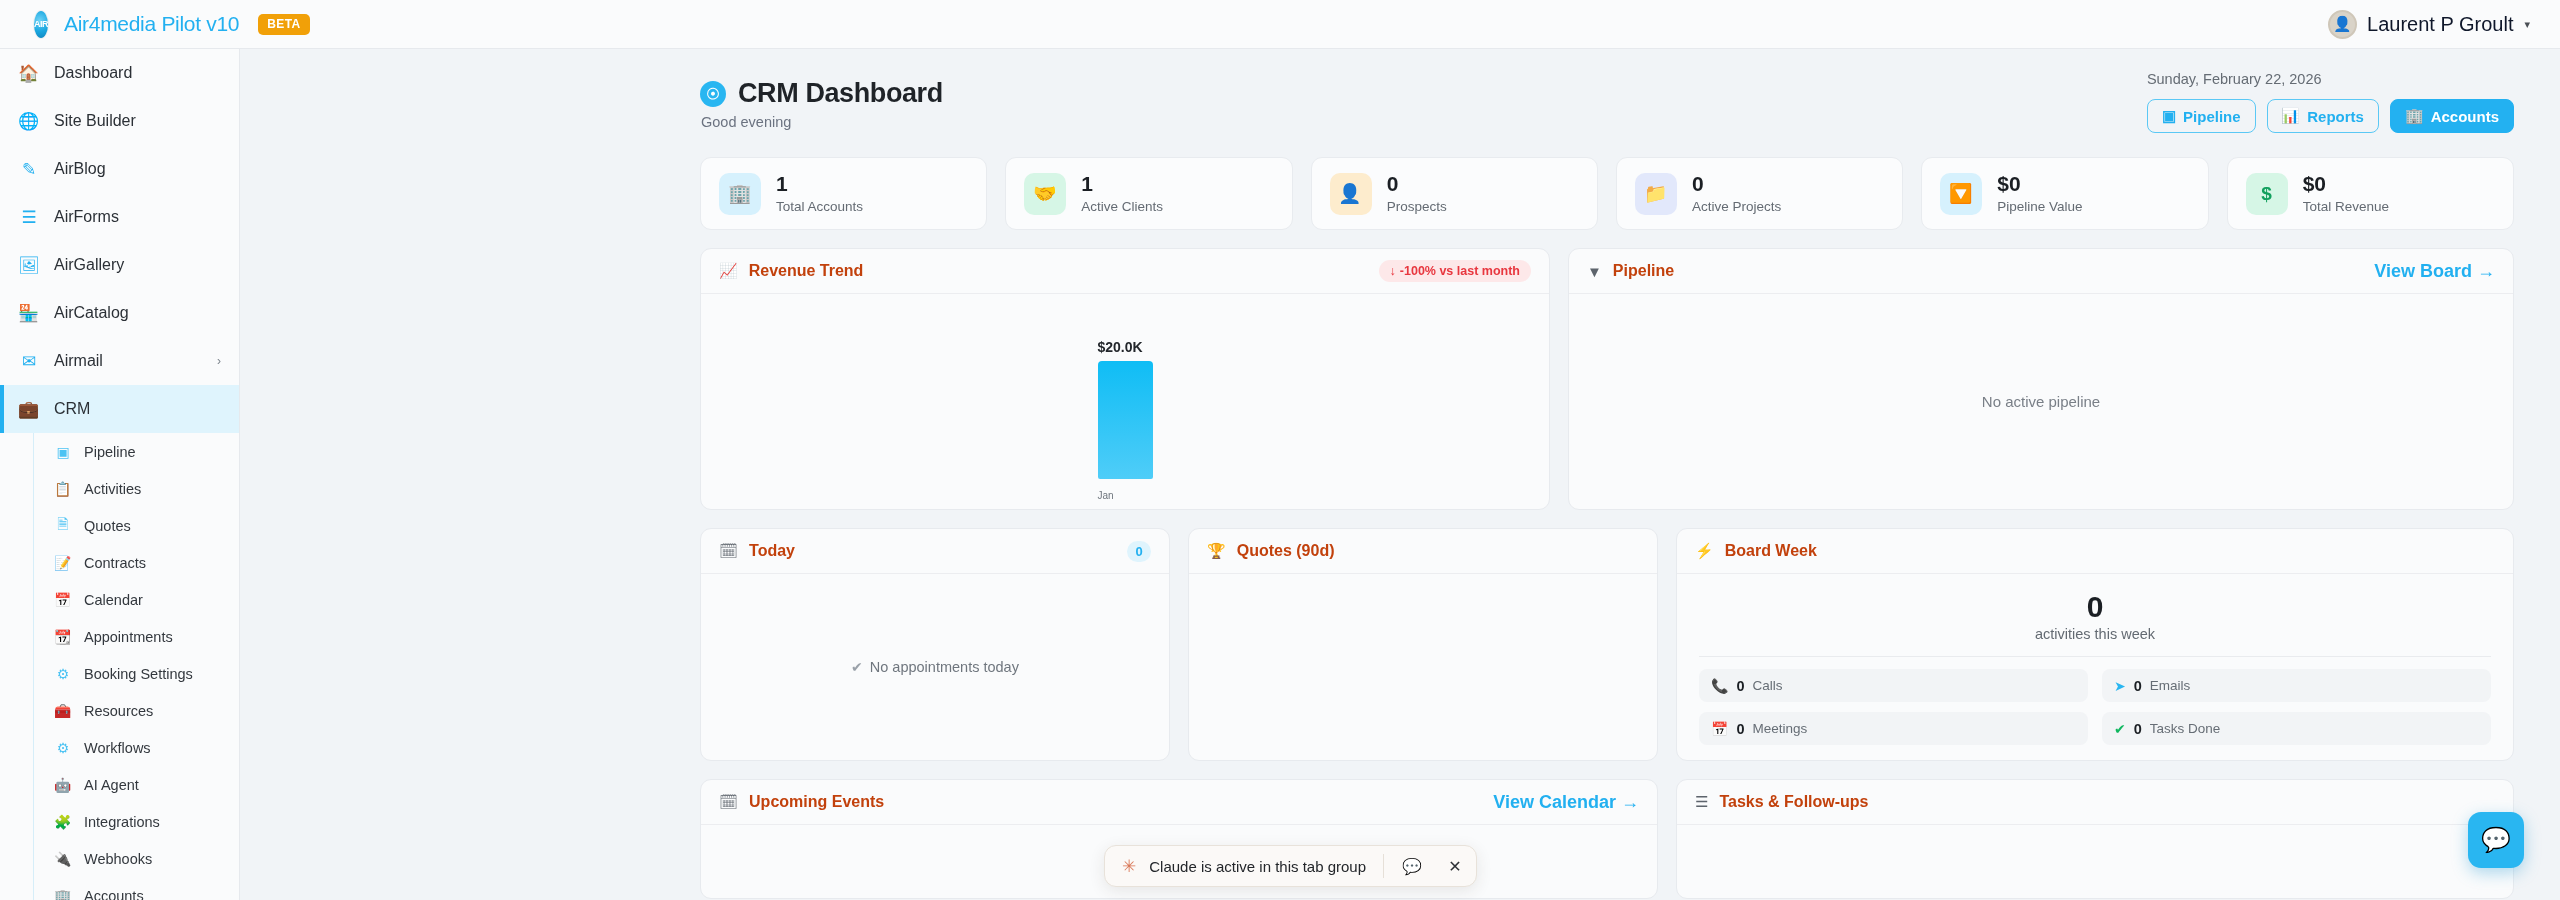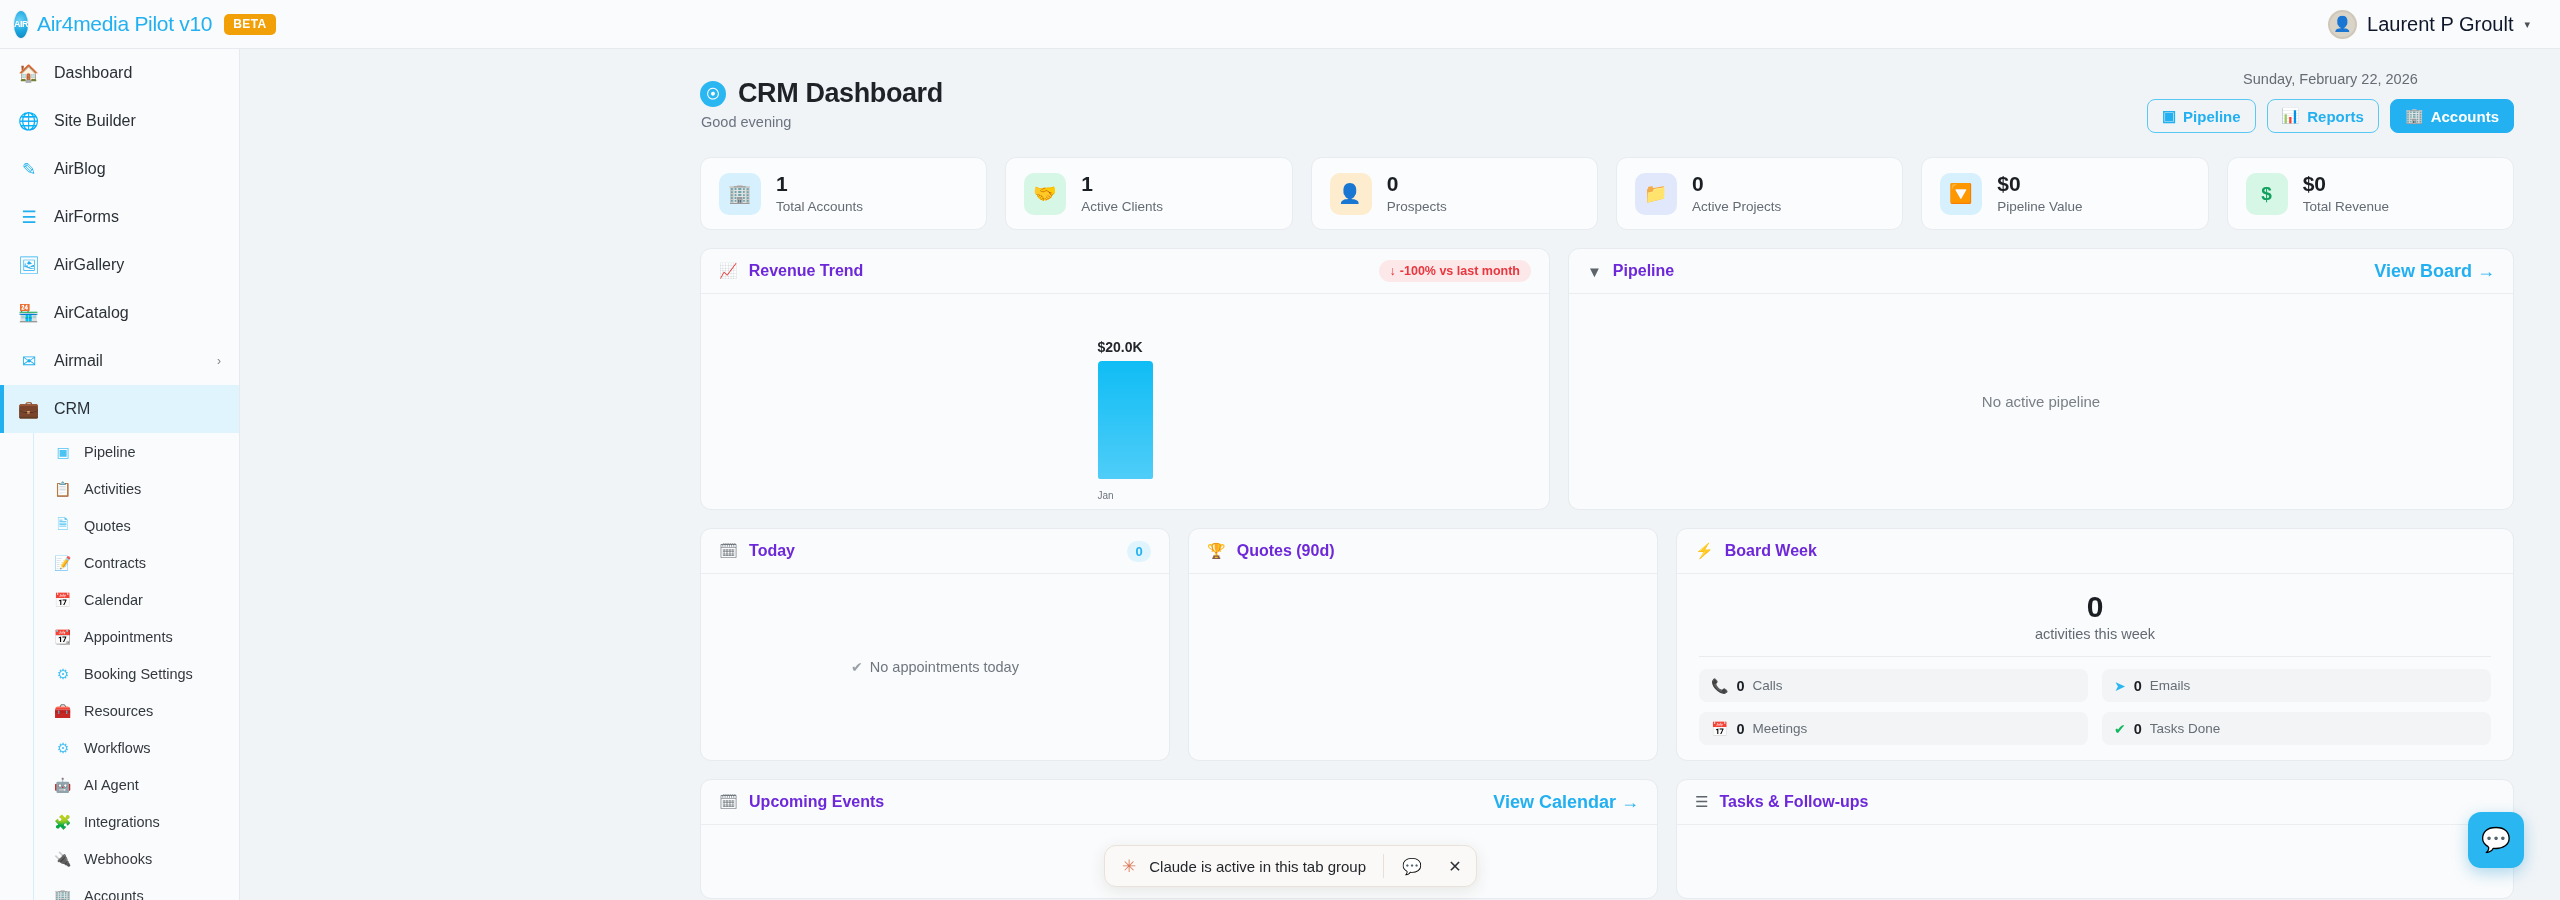--- a/index.html
+++ b/index.html
@@ -11,21 +11,21 @@
     -webkit-font-smoothing: antialiased;
   }
   .app { display: flex; width: 2560px; height: 900px; position: relative; }
 
   
   .topbar {
     position: absolute; top: 0; left: 0; width: 2560px; height: 49px;
     background: #fafbfc; border-bottom: 1px solid #e6e9ed;
     display: flex; align-items: center; z-index: 40;
   }
-  .brand { display: flex; align-items: center; gap: 9px; padding-left: 14px; width: 240px; }
+  .brand { display: flex; align-items: center; gap: 16px; padding-left: 34px; width: 240px; }
   .brand-logo {
     width: 27px; height: 27px; border-radius: 50%;
     background: radial-gradient(circle at 40% 35%, #6fd3f7 0%, #1aa7e0 55%, #1184bd 100%);
     display: flex; align-items: center; justify-content: center;
     color: #fff; font-size: 9px; font-weight: bold; letter-spacing: -0.5px;
     box-shadow: 0 0 0 1px rgba(0,0,0,.05);
   }
   .brand-name { color: #22b0f0; font-size: 21px; font-weight: normal; letter-spacing: -0.3px; white-space: nowrap;}
   .beta-badge {
     background: #f1a008; color: #fff; font-size: 12px; font-weight: bold;
@@ -77,21 +77,21 @@
   .page-head { display: flex; align-items: flex-start; }
   .head-left { padding-top: 7px; }
   .title-row { display: flex; align-items: center; gap: 12px; }
   .title-ico {
     width: 26px; height: 26px; border-radius: 50%;
     background: #29b6f1; display:flex; align-items:center; justify-content:center;
     color:#fff; font-size:14px;
   }
   .page-title { font-size: 27px; font-weight: bold; color: #1f2328; letter-spacing: -0.4px; }
   .greeting { font-size: 14.5px; color: #6b7280; margin-top: 5px; margin-left: 1px;}
-  .head-right { margin-left: auto; text-align: center; }
+  .head-right { margin-left: auto; text-align: left; }
   .date-text { font-size: 14.5px; color: #656c74; }
   .btn-row { display: flex; gap: 11px; margin-top: 12px; justify-content: flex-end; }
   .btn {
     display: inline-flex; align-items: center; gap: 7px;
     border-radius: 8px; font-size: 15px; font-weight: bold;
     padding: 7px 14px; cursor: pointer; white-space: nowrap;
   }
   .btn.outline { border: 1.5px solid #5ac8f5; color: #22b0f0; background: transparent; }
   .btn.solid { background: #23b1f1; color: #fff; border: 1.5px solid #23b1f1; }
 
@@ -109,21 +109,21 @@
   .kpi-lbl { font-size: 13.5px; color: #646b73; margin-top: 3px; }
 
   
   .panel { background: #fafbfc; border: 1px solid #e7eaee; border-radius: 11px; }
   .panel-head {
     display: flex; align-items: center; height: 45px;
     padding: 0 18px; border-bottom: 1px solid #ecedf0;
   }
   .panel-title { display: flex; align-items: center; gap: 11px; }
   .panel-title .p-ico { font-size: 15px; color: #5d646c; }
-  .panel-title .p-txt { font-size: 16px; font-weight: bold; color: #6d28d9; }
+  .panel-title .p-txt { font-size: 16px; font-weight: bold; color: #c2410c; }
   .panel-right { margin-left: auto; display: flex; align-items: center; }
   .pill-down {
     background: #fde8e9; color: #e8373f; font-size: 12.5px; font-weight: bold;
     border-radius: 20px; padding: 4px 11px; display:flex; align-items:center; gap:4px;
   }
   .link-blue { color: #22b0f0; font-size: 18px; font-weight: bold; cursor: pointer; }
   .badge-count {
     background: #dff4fd; color: #22b0f0; font-size: 13px; font-weight: bold;
     border-radius: 20px; min-width: 24px; height: 21px; display:flex;
     align-items:center; justify-content:center; padding: 0 7px;

